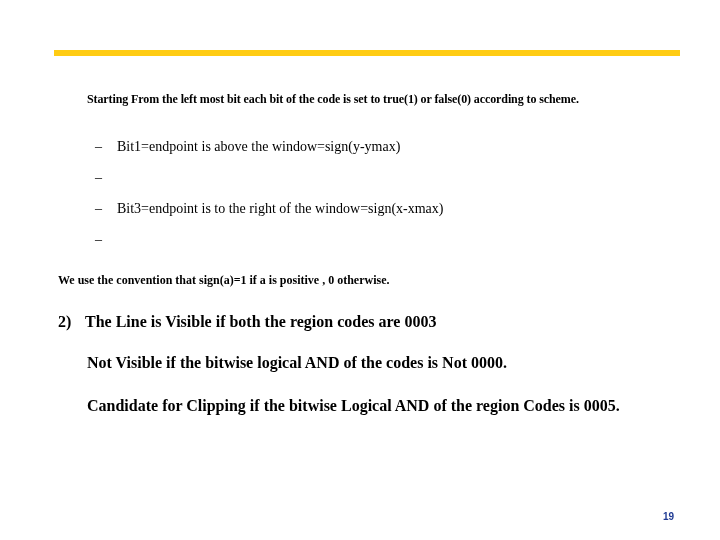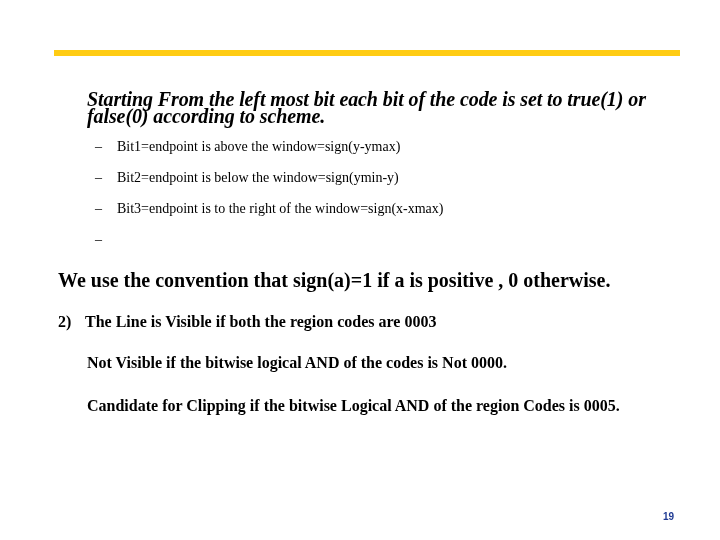--- a/index.html
+++ b/index.html
@@ -21,25 +21,24 @@
       top: 50px;
       width: 626px;
       height: 6px;
       background: #FFCC14;
     }
     .intro {
       position: absolute;
       left: 87px;
       top: 91px;
       width: 580px;
-      font-size: 20px;
+      font-size: 12px;
       line-height: 17px;
       font-weight: bold;
       letter-spacing: -0.1px;
-      font-style: italic;
     }
     .bullets {
       position: absolute;
       left: 95px;
       top: 138px;
       margin: 0;
       padding: 0;
       list-style: none;
     }
     .bullet {
@@ -51,21 +50,21 @@
       align-items: flex-start;
     }
     .bullet-dash {
       width: 22px;
       display: inline-block;
     }
     .convention {
       position: absolute;
       left: 58px;
       top: 271px;
-      font-size: 20px;
+      font-size: 12px;
       line-height: 18px;
       font-weight: bold;
     }
     .rule {
       position: absolute;
       font-size: 16px;
       line-height: 17px;
       font-weight: bold;
     }
     .rule-visible { left: 58px; top: 313px; }
@@ -89,21 +88,20 @@
 
 <div class="intro">Starting From the left most bit each bit of the code is set to true(1) or false(0) according to scheme.</div>
 
 <ul class="bullets">
   <li class="bullet">
     <span class="bullet-dash">–</span>
     <span>Bit1=endpoint is above the window=sign(y-ymax)</span>
   </li>
   <li class="bullet">
     <span class="bullet-dash">–</span>
-    <span>Bit2=endpoint is below the window=sign(ymin-y)</span>
   </li>
   <li class="bullet">
     <span class="bullet-dash">–</span>
     <span>Bit3=endpoint is to the right of the window=sign(x-xmax)</span>
   </li>
   <li class="bullet">
     <span class="bullet-dash">–</span>
   </li>
 </ul>
 

